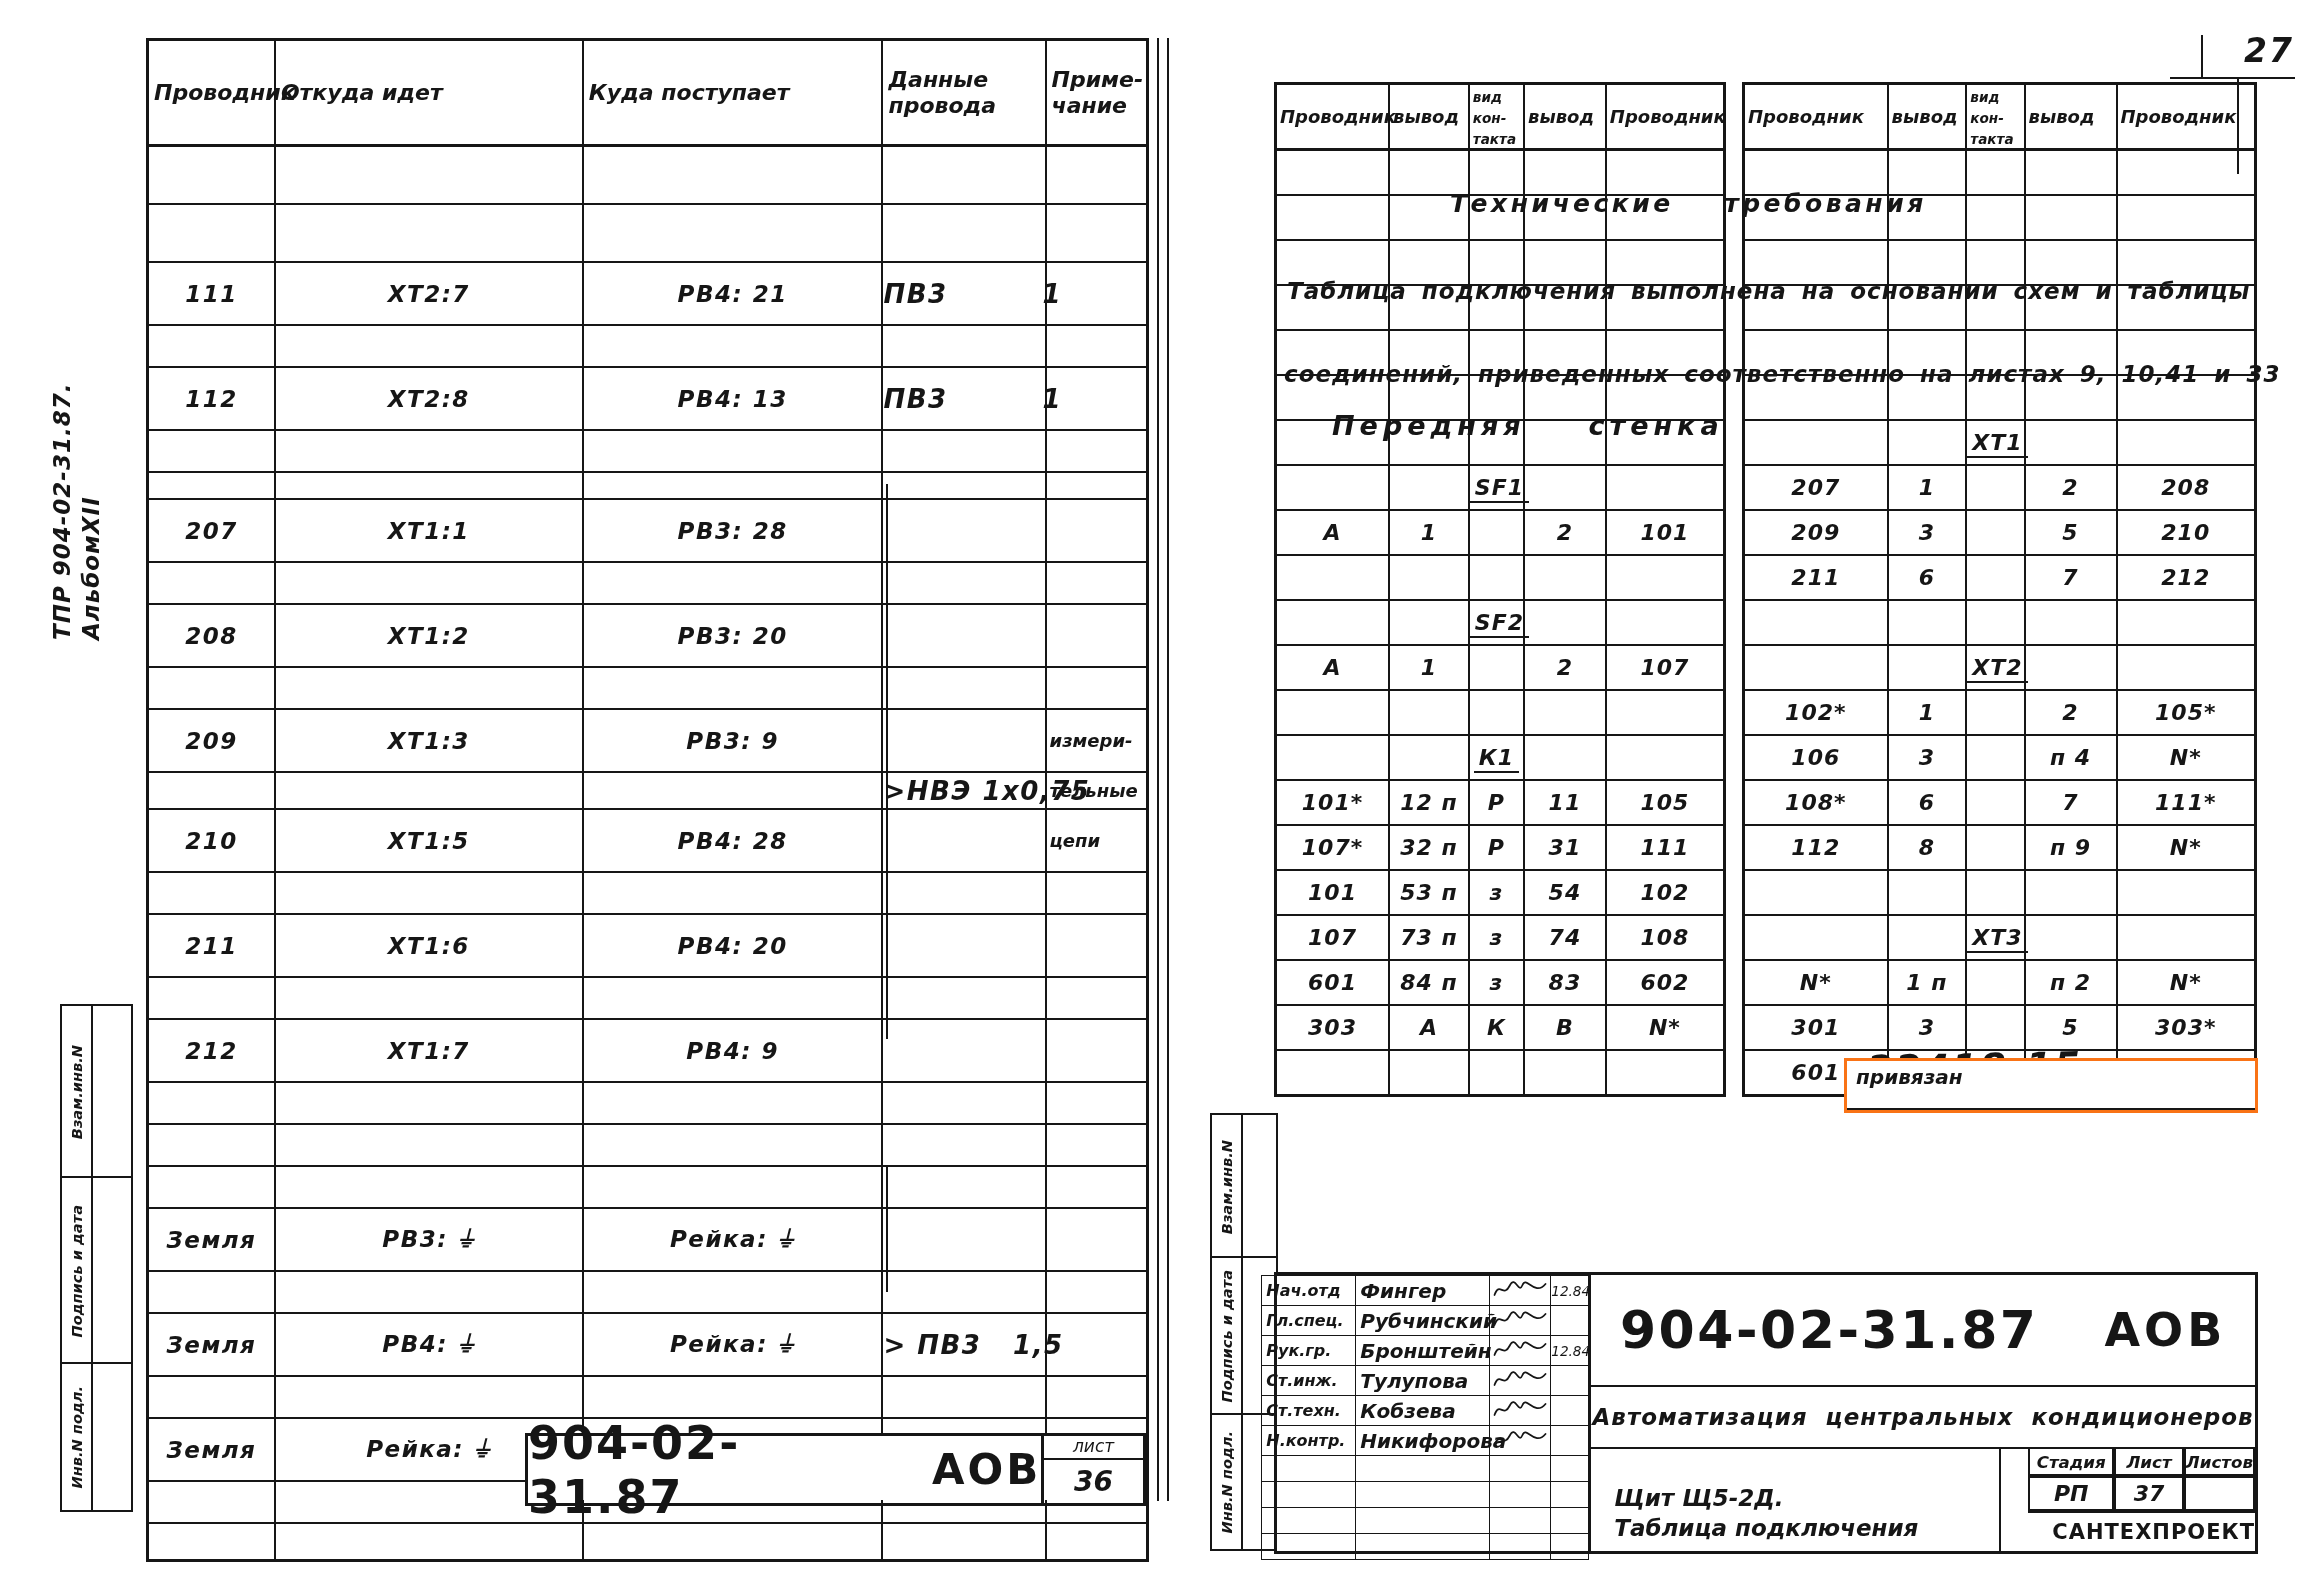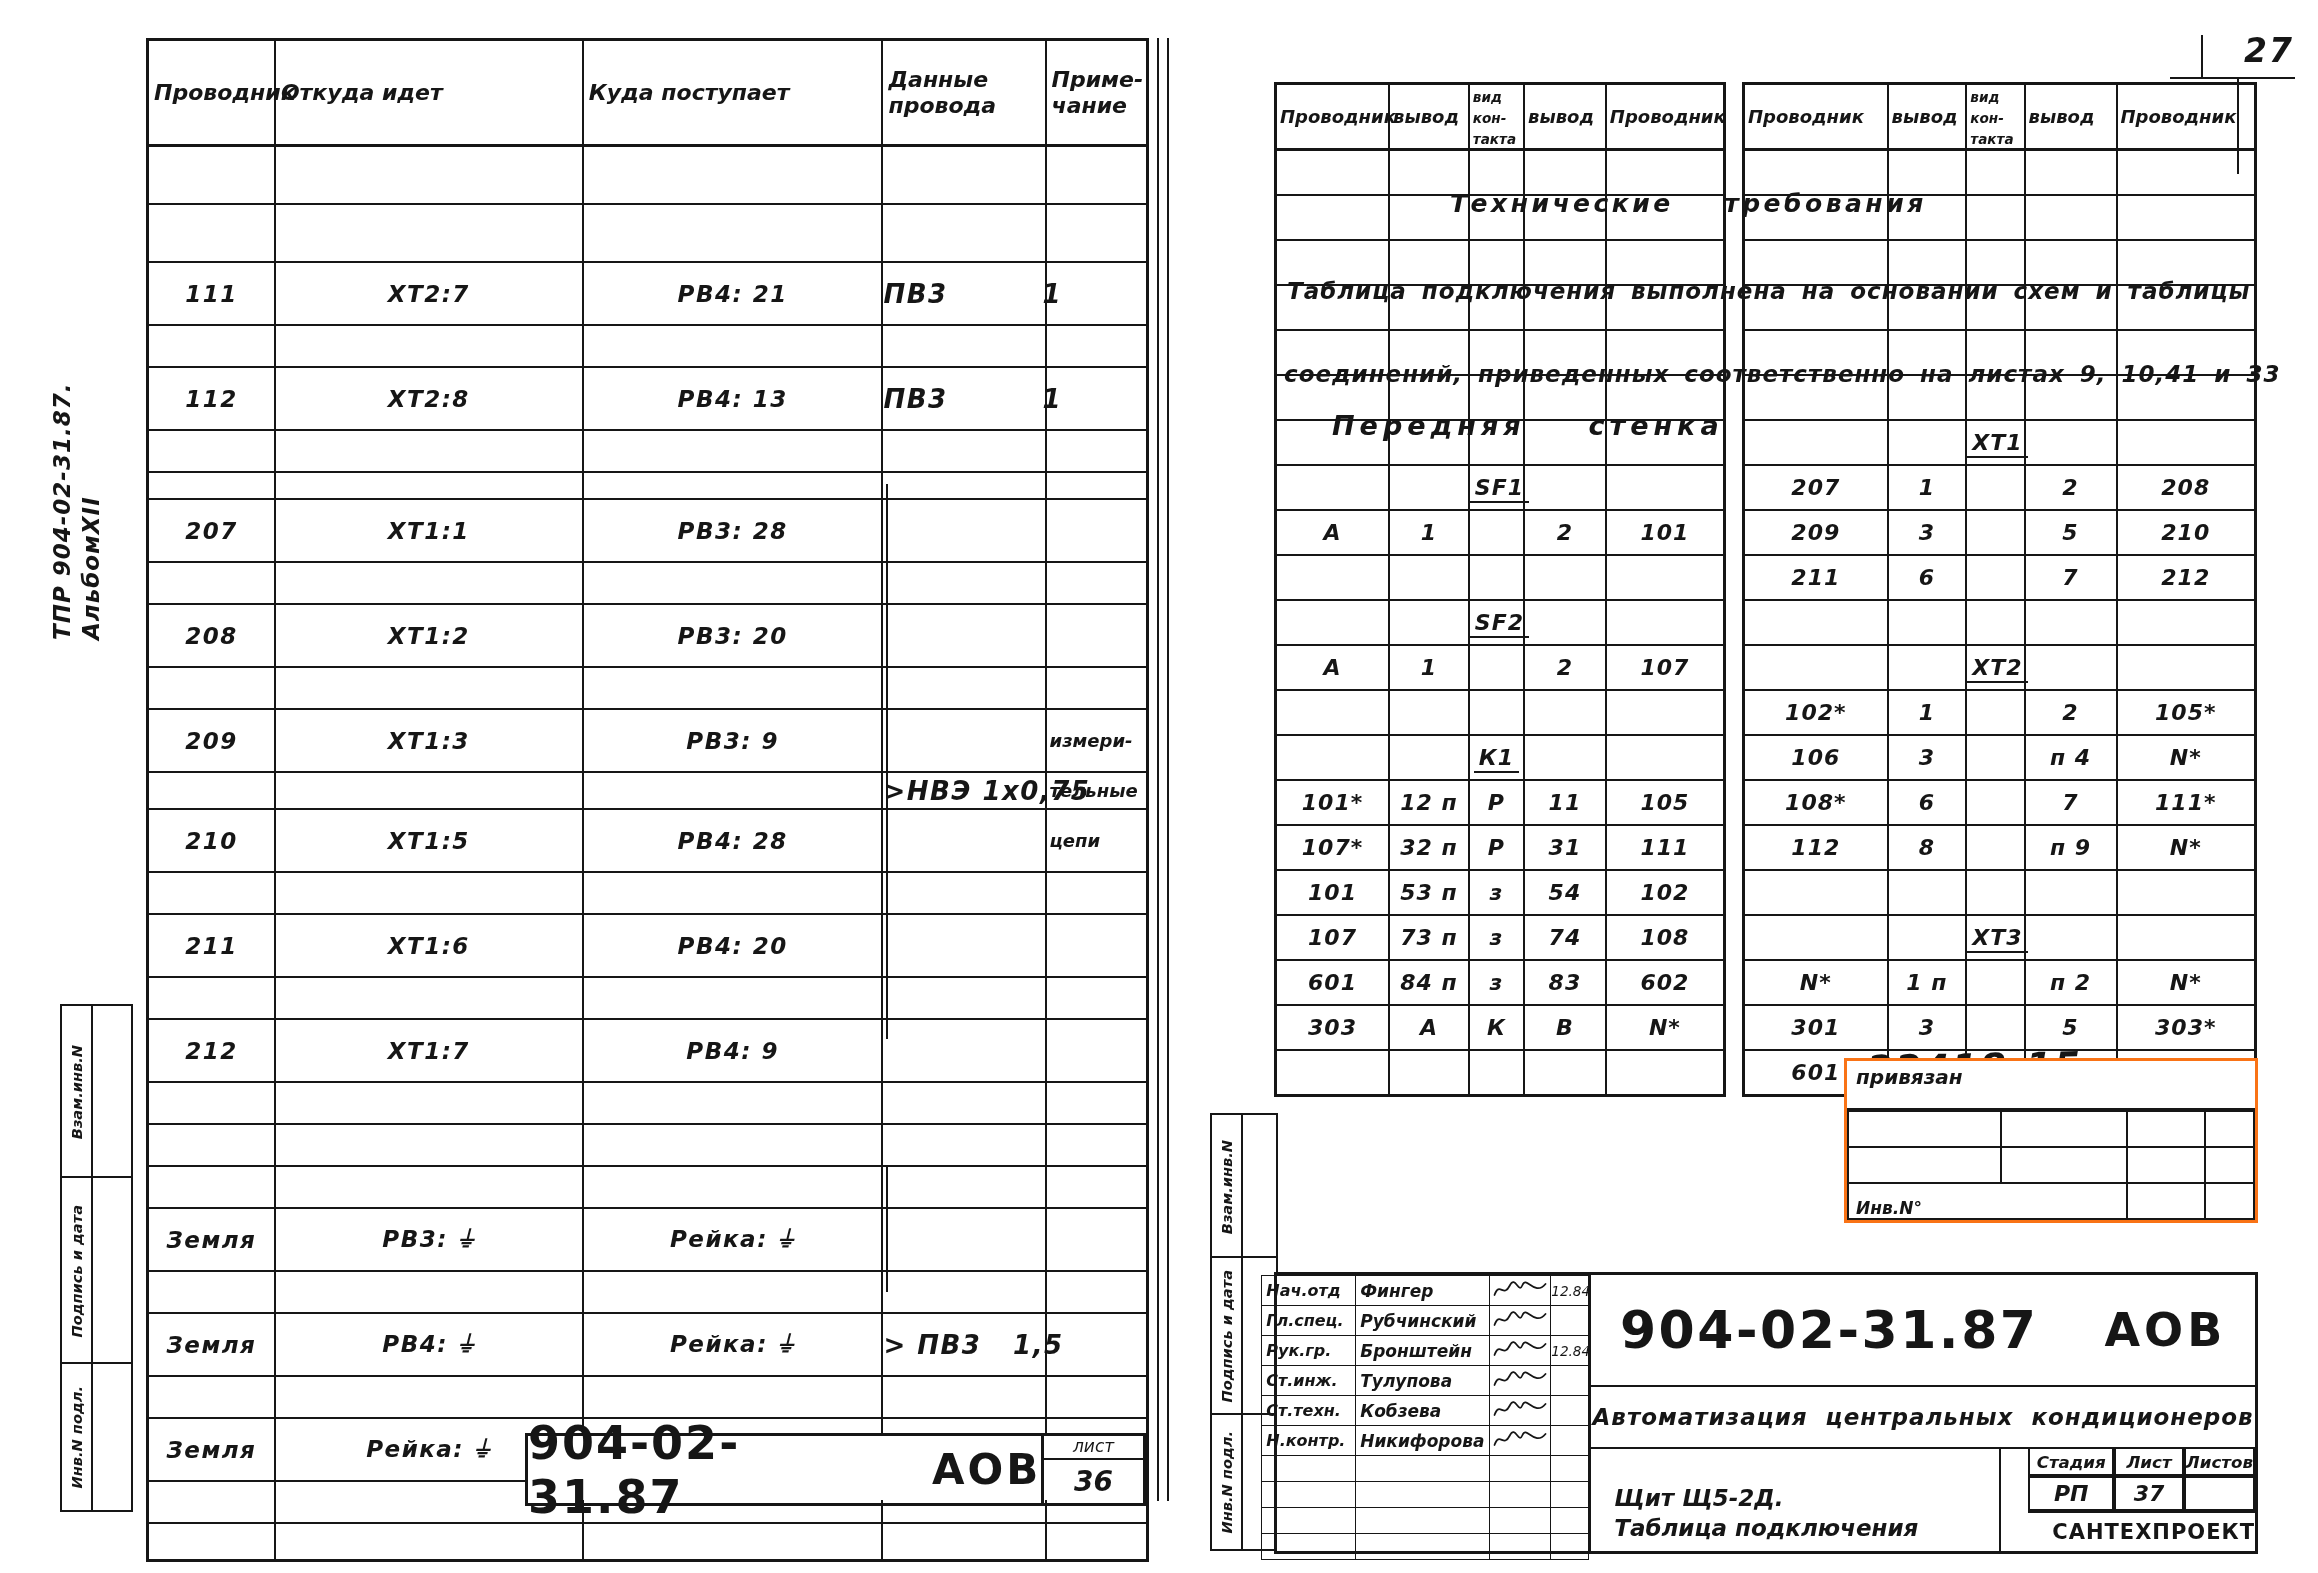--- a/index.html
+++ b/index.html
@@ -64,21 +64,21 @@
   .bind-box td{height:34px;border:2px solid #161616;}
   .bind-box td.inv{font-style:italic;font-weight:600;font-size:17px;padding-left:7px;vertical-align:bottom;}
 
   
   .tblock{left:1274px;top:1272px;width:978px;height:276px;border:3.5px solid #161616;background:#fff;display:flex;z-index:5;justify-content:flex-end;}
   .ptable{width:333px;height:276px;}
   .ptable td{border:1.5px solid #161616;}
   .prow td{height:29px;}
   .pempty td{height:25px;}
   .ptable td.role{font-style:italic;font-weight:600;font-size:16px;padding-left:4px;white-space:nowrap;}
-  .ptable td.pname{font-style:italic;font-weight:600;font-size:17px;padding-left:4px;white-space:nowrap;}
+  .ptable td.pname{font-style:italic;font-weight:600;font-size:20px;padding-left:4px;white-space:nowrap;}
   .ptable td.sig{text-align:center;}
   .ptable td.pdate{font-style:italic;font-size:13.6px;text-align:center;white-space:nowrap;}
   .tb-main{flex:1;display:flex;flex-direction:column;border-left:2.5px solid #161616;}
   .tb-docnum{height:110px;border-bottom:2.5px solid #161616;display:flex;align-items:center;justify-content:center;gap:66px;}
   .tb-docnum .dn{font-size:52px;font-weight:700;letter-spacing:2.5px;}
   .tb-docnum .dc{font-size:46px;font-weight:700;letter-spacing:4px;}
   .tb-title{height:60px;border-bottom:2.5px solid #161616;display:flex;align-items:center;justify-content:center;
             font-style:italic;font-weight:600;font-size:23px;letter-spacing:1px;word-spacing:9px;white-space:nowrap;}
   .tb-bottom{flex:1;display:flex;}
   .tb-subject{width:385px;border-right:2.5px solid #161616;display:flex;flex-direction:column;justify-content:flex-end;
@@ -706,47 +706,20 @@
 
   <div class="ovl" style="left:1408px;top:189px;font-size:25px;letter-spacing:3.5px;word-spacing:13px;margin-left:42px;">Технические  требования</div>
   <div class="ovl" style="left:1287px;top:278px;font-size:23px;letter-spacing:1px;word-spacing:6px;">Таблица подключения выполнена на основании схем и таблицы</div>
   <div class="ovl" style="left:1284px;top:361px;font-size:23px;letter-spacing:1px;word-spacing:6px;">соединений, приведенных соответственно на листах 9, 10,41 и 33    36</div>
   <div class="ovl" style="left:1332px;top:410px;font-size:27px;letter-spacing:5px;word-spacing:17px;">Передняя  стенка</div>
 
   <div class="abs hw-mark">22418-15</div>
 
   <div class="abs bind-box">
     <div class="bind-head">привязан</div>
-    <table>
-      <colgroup>
-          <col style="width:151px">
-          <col style="width:125px">
-          <col style="width:77px">
-          <col style="width:49px">
-        </colgroup>
-      <tbody>
-        <tr>
-            <td></td>
-            <td></td>
-            <td></td>
-            <td></td>
-          </tr>
-        <tr>
-            <td></td>
-            <td></td>
-            <td></td>
-            <td></td>
-          </tr>
-        <tr>
-          <td class="inv" colspan="2">Инв.N°</td>
-          <td></td>
-            <td></td>
-        </tr>
-      </tbody>
-    </table>
   </div>
 
   <div class="abs tblock">
     <table class="ptable">
       <colgroup>
           <col style="width:94px">
           <col style="width:134px">
           <col style="width:61px">
           <col style="width:38px">
         </colgroup>

